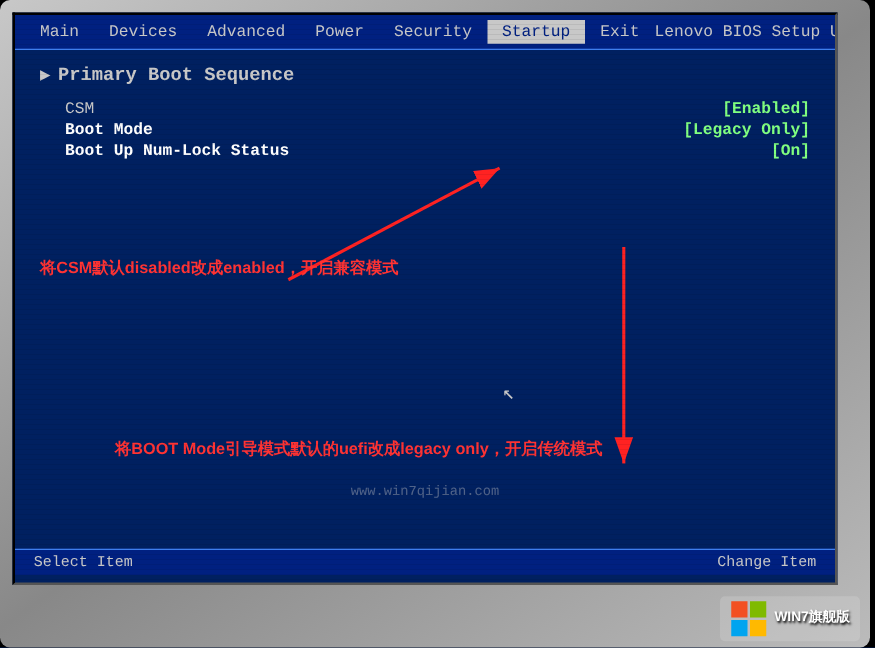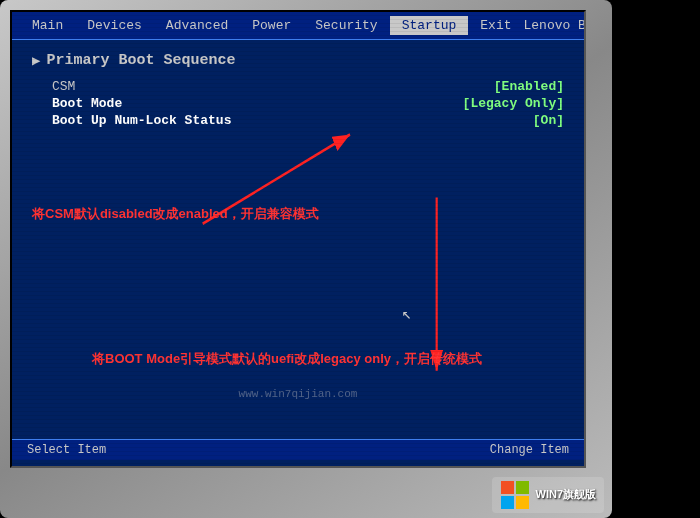--- a/index.html
+++ b/index.html
@@ -6,21 +6,21 @@
     body {
       width: 700px;
       height: 518px;
       overflow: hidden;
       background: #000;
       font-family: 'Courier New', Courier, monospace;
     }
 
     
     .monitor-outer {
-      width: 612px;
+      width: 696px;
       height: 518px;
       background: linear-gradient(145deg, #c8c8c8, #888, #bbb);
       border-radius: 8px;
       padding: 10px 26px 50px 10px;
       display: flex;
       flex-direction: column;
       align-items: center;
       position: relative;
       justify-content: center;
     }

